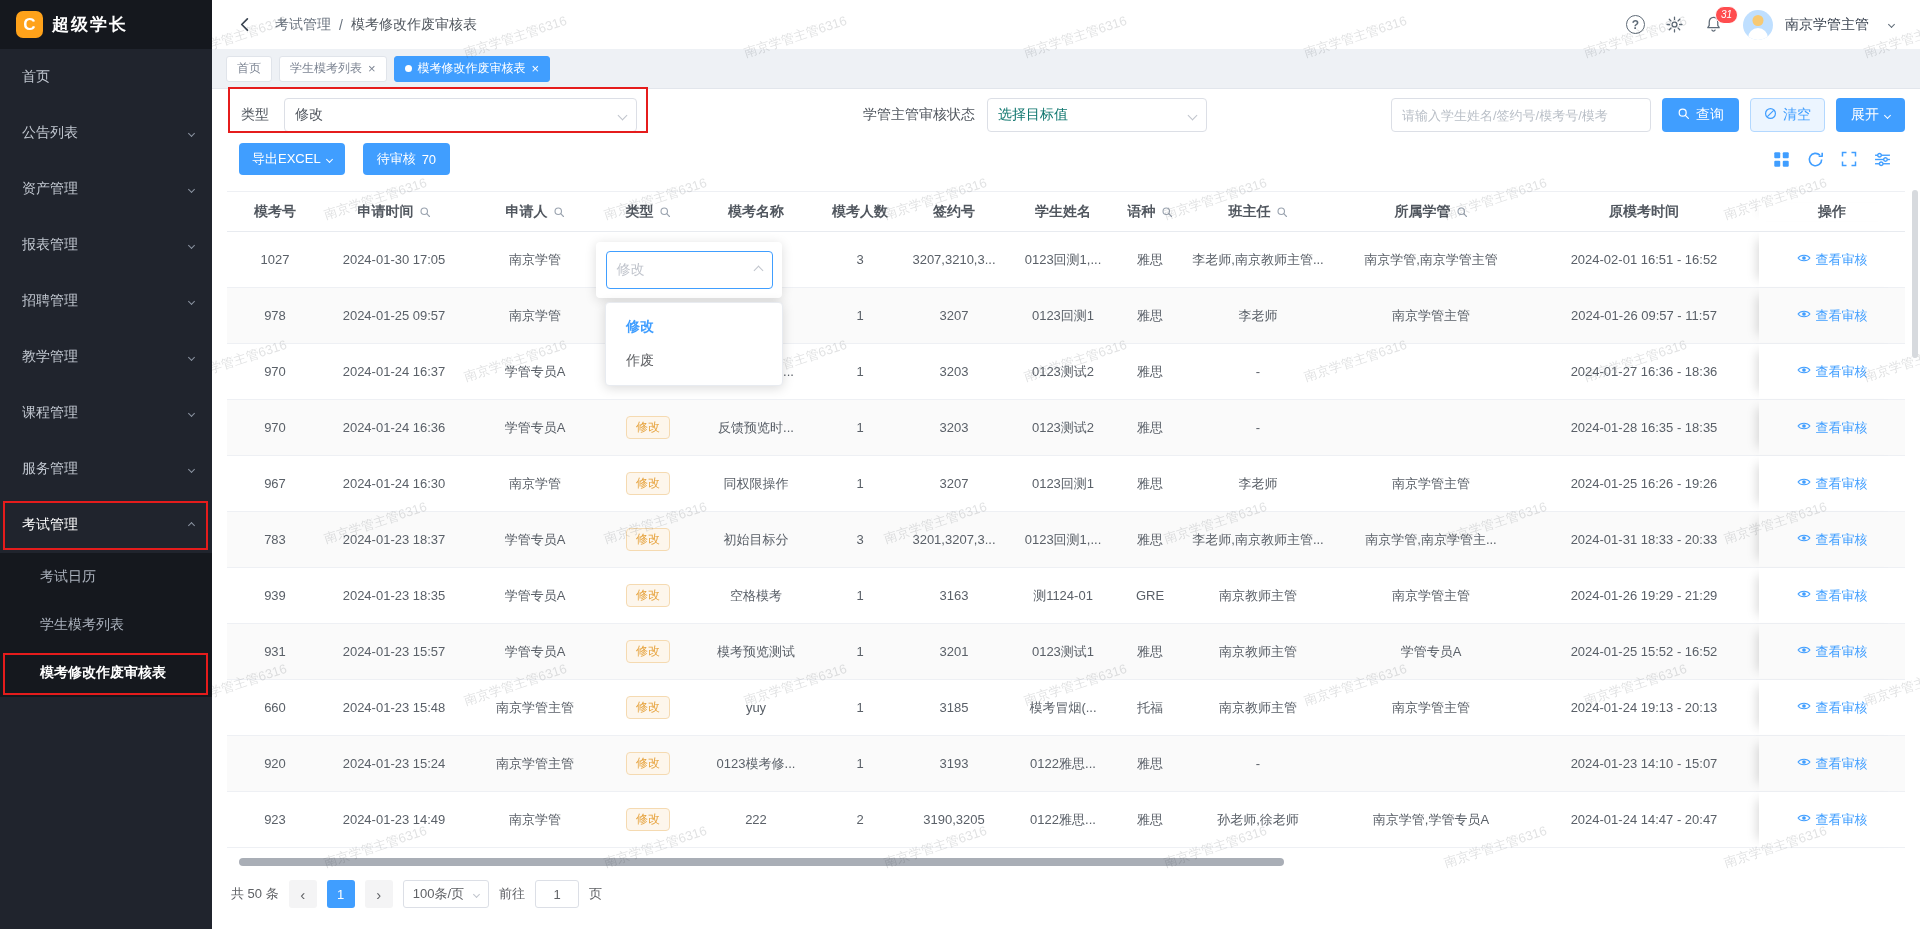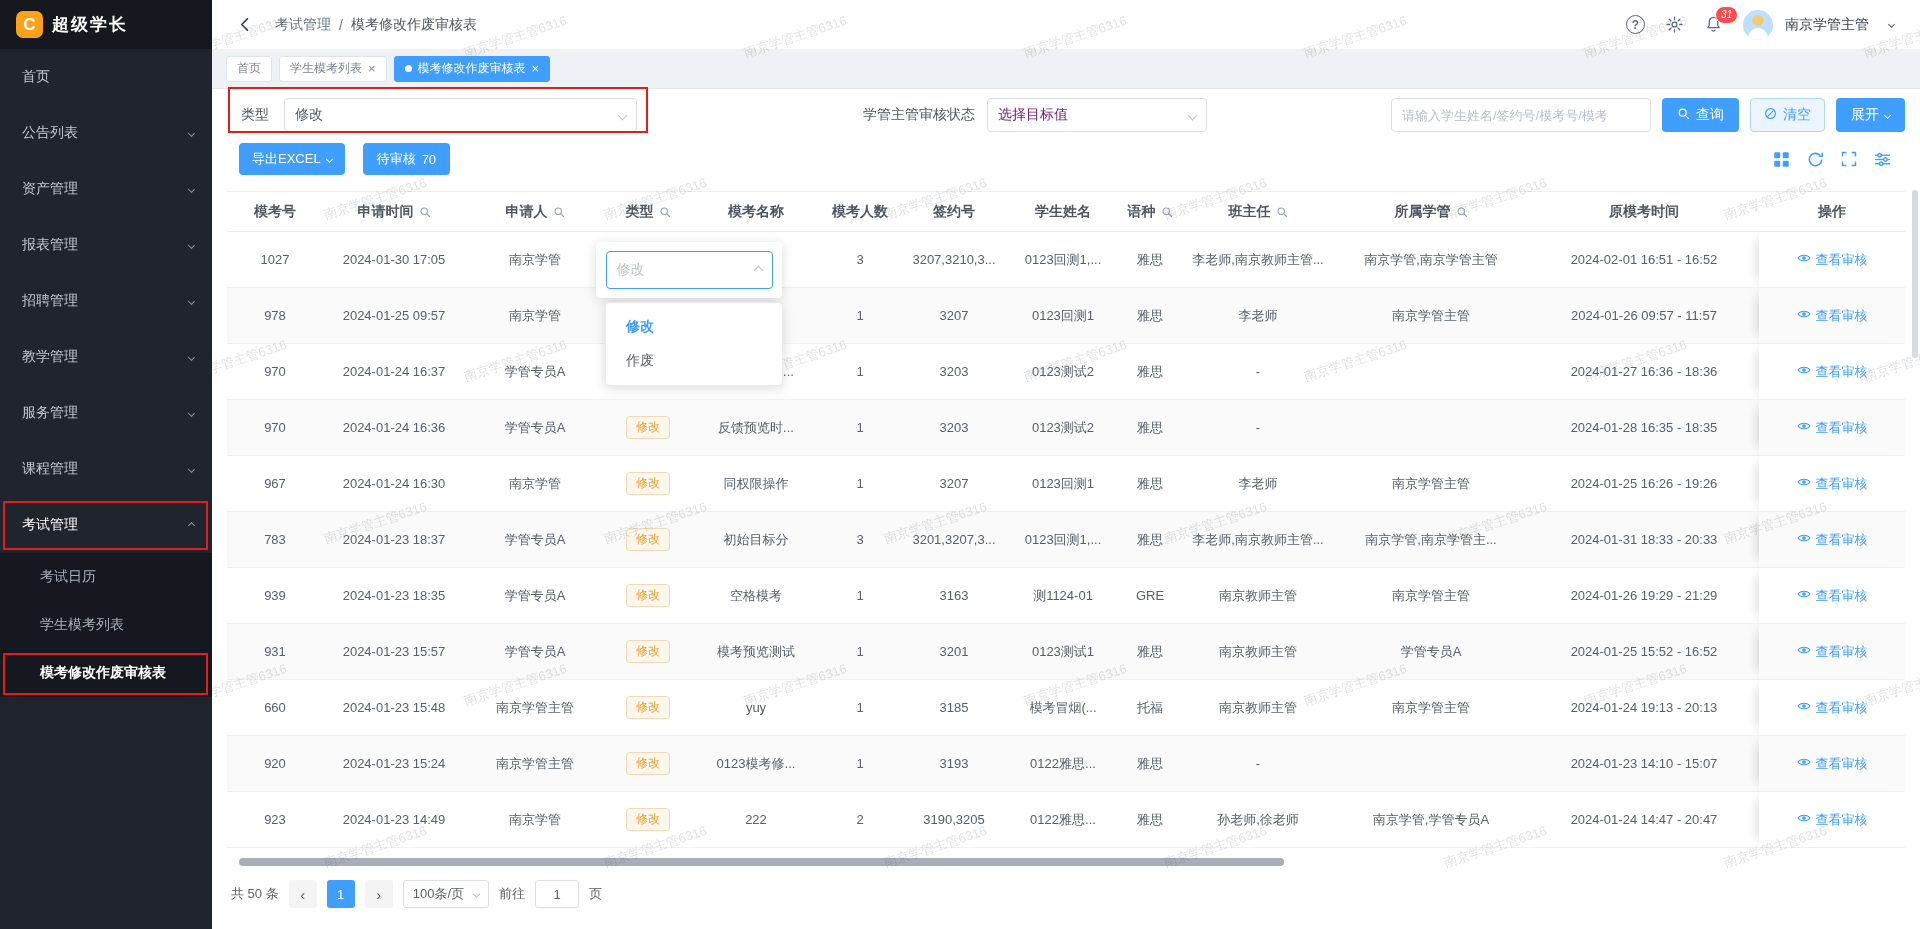--- a/index.html
+++ b/index.html
@@ -48,21 +48,21 @@
 
   .filter-row{margin-top:8px;height:36px;display:flex;align-items:center;}
   .fg1{display:flex;align-items:center;padding-left:14px;}
   .fg-label{color:#51575f;font-size:14px;white-space:nowrap;}
   .select{height:34px;border:1px solid #dcdfe6;border-radius:4px;background:#fff;display:flex;align-items:center;justify-content:space-between;padding:0 10px;cursor:pointer;}
   .select .chev{color:#c0c4cc;}
   .sel-type{width:353px;margin-left:15px;}
   .sel-type .val{color:#51575f;}
   .fg2{display:flex;align-items:center;margin-left:226px;}
   .sel-status{width:220px;margin-left:12px;}
-  .sel-status .val{color:#701a75;}
+  .sel-status .val{color:#0f766e;}
   .filter-right{margin-left:auto;display:flex;align-items:center;gap:11px;}
   .search-input{width:260px;height:34px;border:1px solid #dcdfe6;border-radius:4px;padding:0 10px;font-size:13px;color:#606266;font-family:inherit;outline:none;}
   .search-input::placeholder{color:#b9bfc7;}
   .btn{height:34px;border:none;border-radius:4px;font-size:14px;font-family:inherit;display:flex;align-items:center;justify-content:center;gap:6px;cursor:pointer;white-space:nowrap;}
   .btn-primary{background:#409eff;color:#fff;padding:0 15px;}
   .btn-plain{background:#ecf5ff;color:#409eff;border:1px solid #b3d8ff;padding:0 13px;}
 
   .toolbar-row{margin-top:10px;height:32px;display:flex;align-items:center;}
   .btn-sm{height:32px;font-size:13px;}
   .export-btn{margin-left:12px;padding:0 13px;}
@@ -144,25 +144,25 @@
         </div>
         <div class="menu-item">
           <span class="mi-label">招聘管理</span>
           <span class="chev sm "></span>
         </div>
         <div class="menu-item">
           <span class="mi-label">教学管理</span>
           <span class="chev sm "></span>
         </div>
         <div class="menu-item">
+          <span class="mi-label">课程管理</span>
+          <span class="chev sm "></span>
+        </div>
+        <div class="menu-item">
           <span class="mi-label">服务管理</span>
-          <span class="chev sm "></span>
-        </div>
-        <div class="menu-item">
-          <span class="mi-label">课程管理</span>
           <span class="chev sm "></span>
         </div>
         <div class="menu-item expanded">
           <span class="mi-label">考试管理</span>
           <span class="chev sm up"></span>
         </div>
         <div class="submenu">
           <div class="submenu-item">考试日历</div>
           <div class="submenu-item">学生模考列表</div>
           <div class="submenu-item active">模考修改作废审核表</div>

